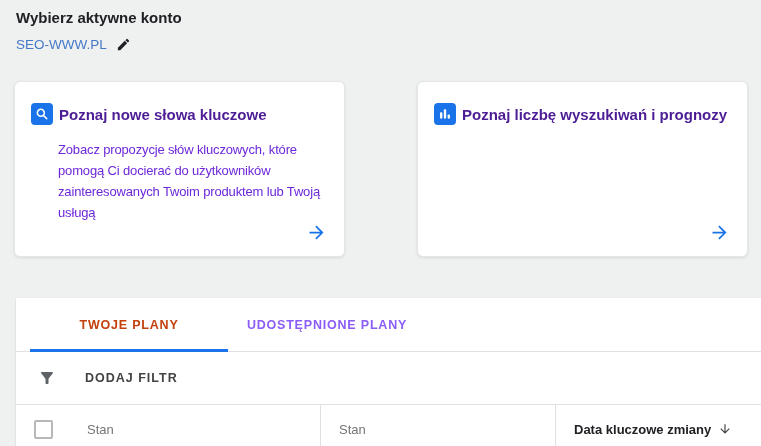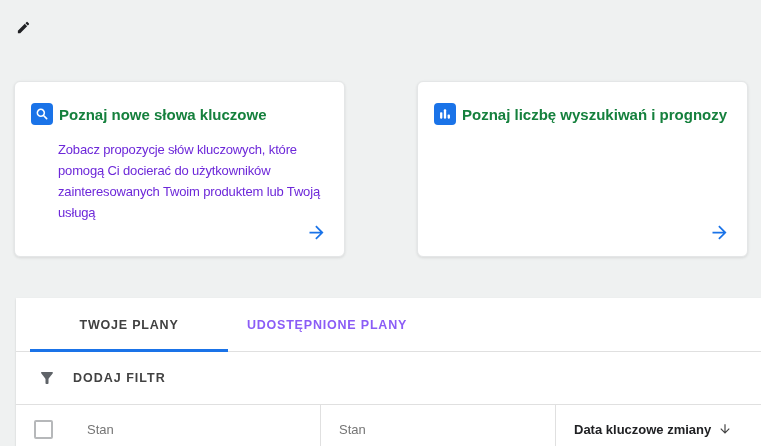--- a/index.html
+++ b/index.html
@@ -20,62 +20,64 @@
   .card{
     width:331px;height:176px;box-sizing:border-box;position:relative;
     background:#ffffff;border:1px solid #e4e6e7;border-radius:6px;
     box-shadow:0 1px 3px rgba(0,0,0,0.10);cursor:pointer;
   }
   .card-head{display:flex;align-items:center;gap:6px;margin:21px 10px 0 16px;}
   .icon-box{
     width:22px;height:22px;flex:0 0 22px;border-radius:4px;background:#1a73e8;
     display:flex;align-items:center;justify-content:center;
   }
-  .card-title{font-size:15px;font-weight:bold;color:#15803d;}
+  .card-title{font-size:15px;font-weight:bold;color:#4c1d95;}
   .card-desc{
     margin:14px 4px 0 43px;font-size:13px;line-height:21px;color:#6d28d9;
     letter-spacing:-0.15px;
   }
   .card-arrow{position:absolute;right:17px;bottom:13px;line-height:0;}
   
   .panel{
     position:absolute;left:16px;top:298px;width:745px;height:160px;
     background:#ffffff;box-shadow:0 1px 2px rgba(0,0,0,0.15);
   }
   .tabs{height:54px;border-bottom:1px solid #e0e0e0;display:flex;padding-left:14px;box-sizing:border-box;}
   .tab{
     width:198px;display:flex;align-items:center;justify-content:center;
     font-size:12.5px;font-weight:bold;letter-spacing:0.8px;color:#8b5cf6;
     position:relative;cursor:pointer;user-select:none;
   }
-  .tab.active{color:#404040;}
+  .tab.active{color:#c2410c;}
   .tab.active::after{
     content:"";position:absolute;left:0;right:0;bottom:-1px;height:3px;background:#1a73e8;
   }
   .filter-row{
     height:53px;border-bottom:1px solid #e0e0e0;display:flex;align-items:center;
     padding-left:22px;box-sizing:border-box;cursor:pointer;
   }
-  .filter-label{margin-left:17px;font-size:12.5px;font-weight:bold;letter-spacing:1px;color:#424242;}
+  .filter-label{margin-left:29px;font-size:12.5px;font-weight:bold;letter-spacing:1px;color:#424242;}
   .table-header{display:flex;height:48px;font-size:13px;color:#757575;}
   .th{display:flex;align-items:center;box-sizing:border-box;}
   .th-plan{width:304px;padding-left:18px;}
   .th-stan{width:235px;padding-left:18px;border-left:1px solid #e0e0e0;}
   .th-date{flex:1;padding-left:18px;border-left:1px solid #e0e0e0;font-weight:bold;color:#202124;cursor:pointer;}
   .checkbox{
     width:15px;height:15px;border:2px solid #b6b8ba;border-radius:2px;background:#fff;
     margin-right:34px;cursor:pointer;flex:0 0 auto;
   }
   .sort-arrow{margin-left:7px;line-height:0;}
 </style>
 </head>
 <body>
 
 <div class="page-header">
+  <h1 class="page-title">Wybierz aktywne konto</h1>
   <div class="account-row">
+    <a class="account-link">SEO-WWW.PL</a>
     <span class="edit-btn">
       <svg width="15" height="15" viewBox="0 0 24 24">
         <path fill="#202124" d="M3 17.25V21h3.75L17.81 9.94l-3.75-3.75L3 17.25zM20.71 7.04c.39-.39.39-1.02 0-1.41l-2.34-2.34a.9959.9959 0 0 0-1.41 0l-1.83 1.83 3.75 3.75 1.83-1.83z"></path>
       </svg>
     </span>
   </div>
 </div>
 
 <div class="cards">
 

